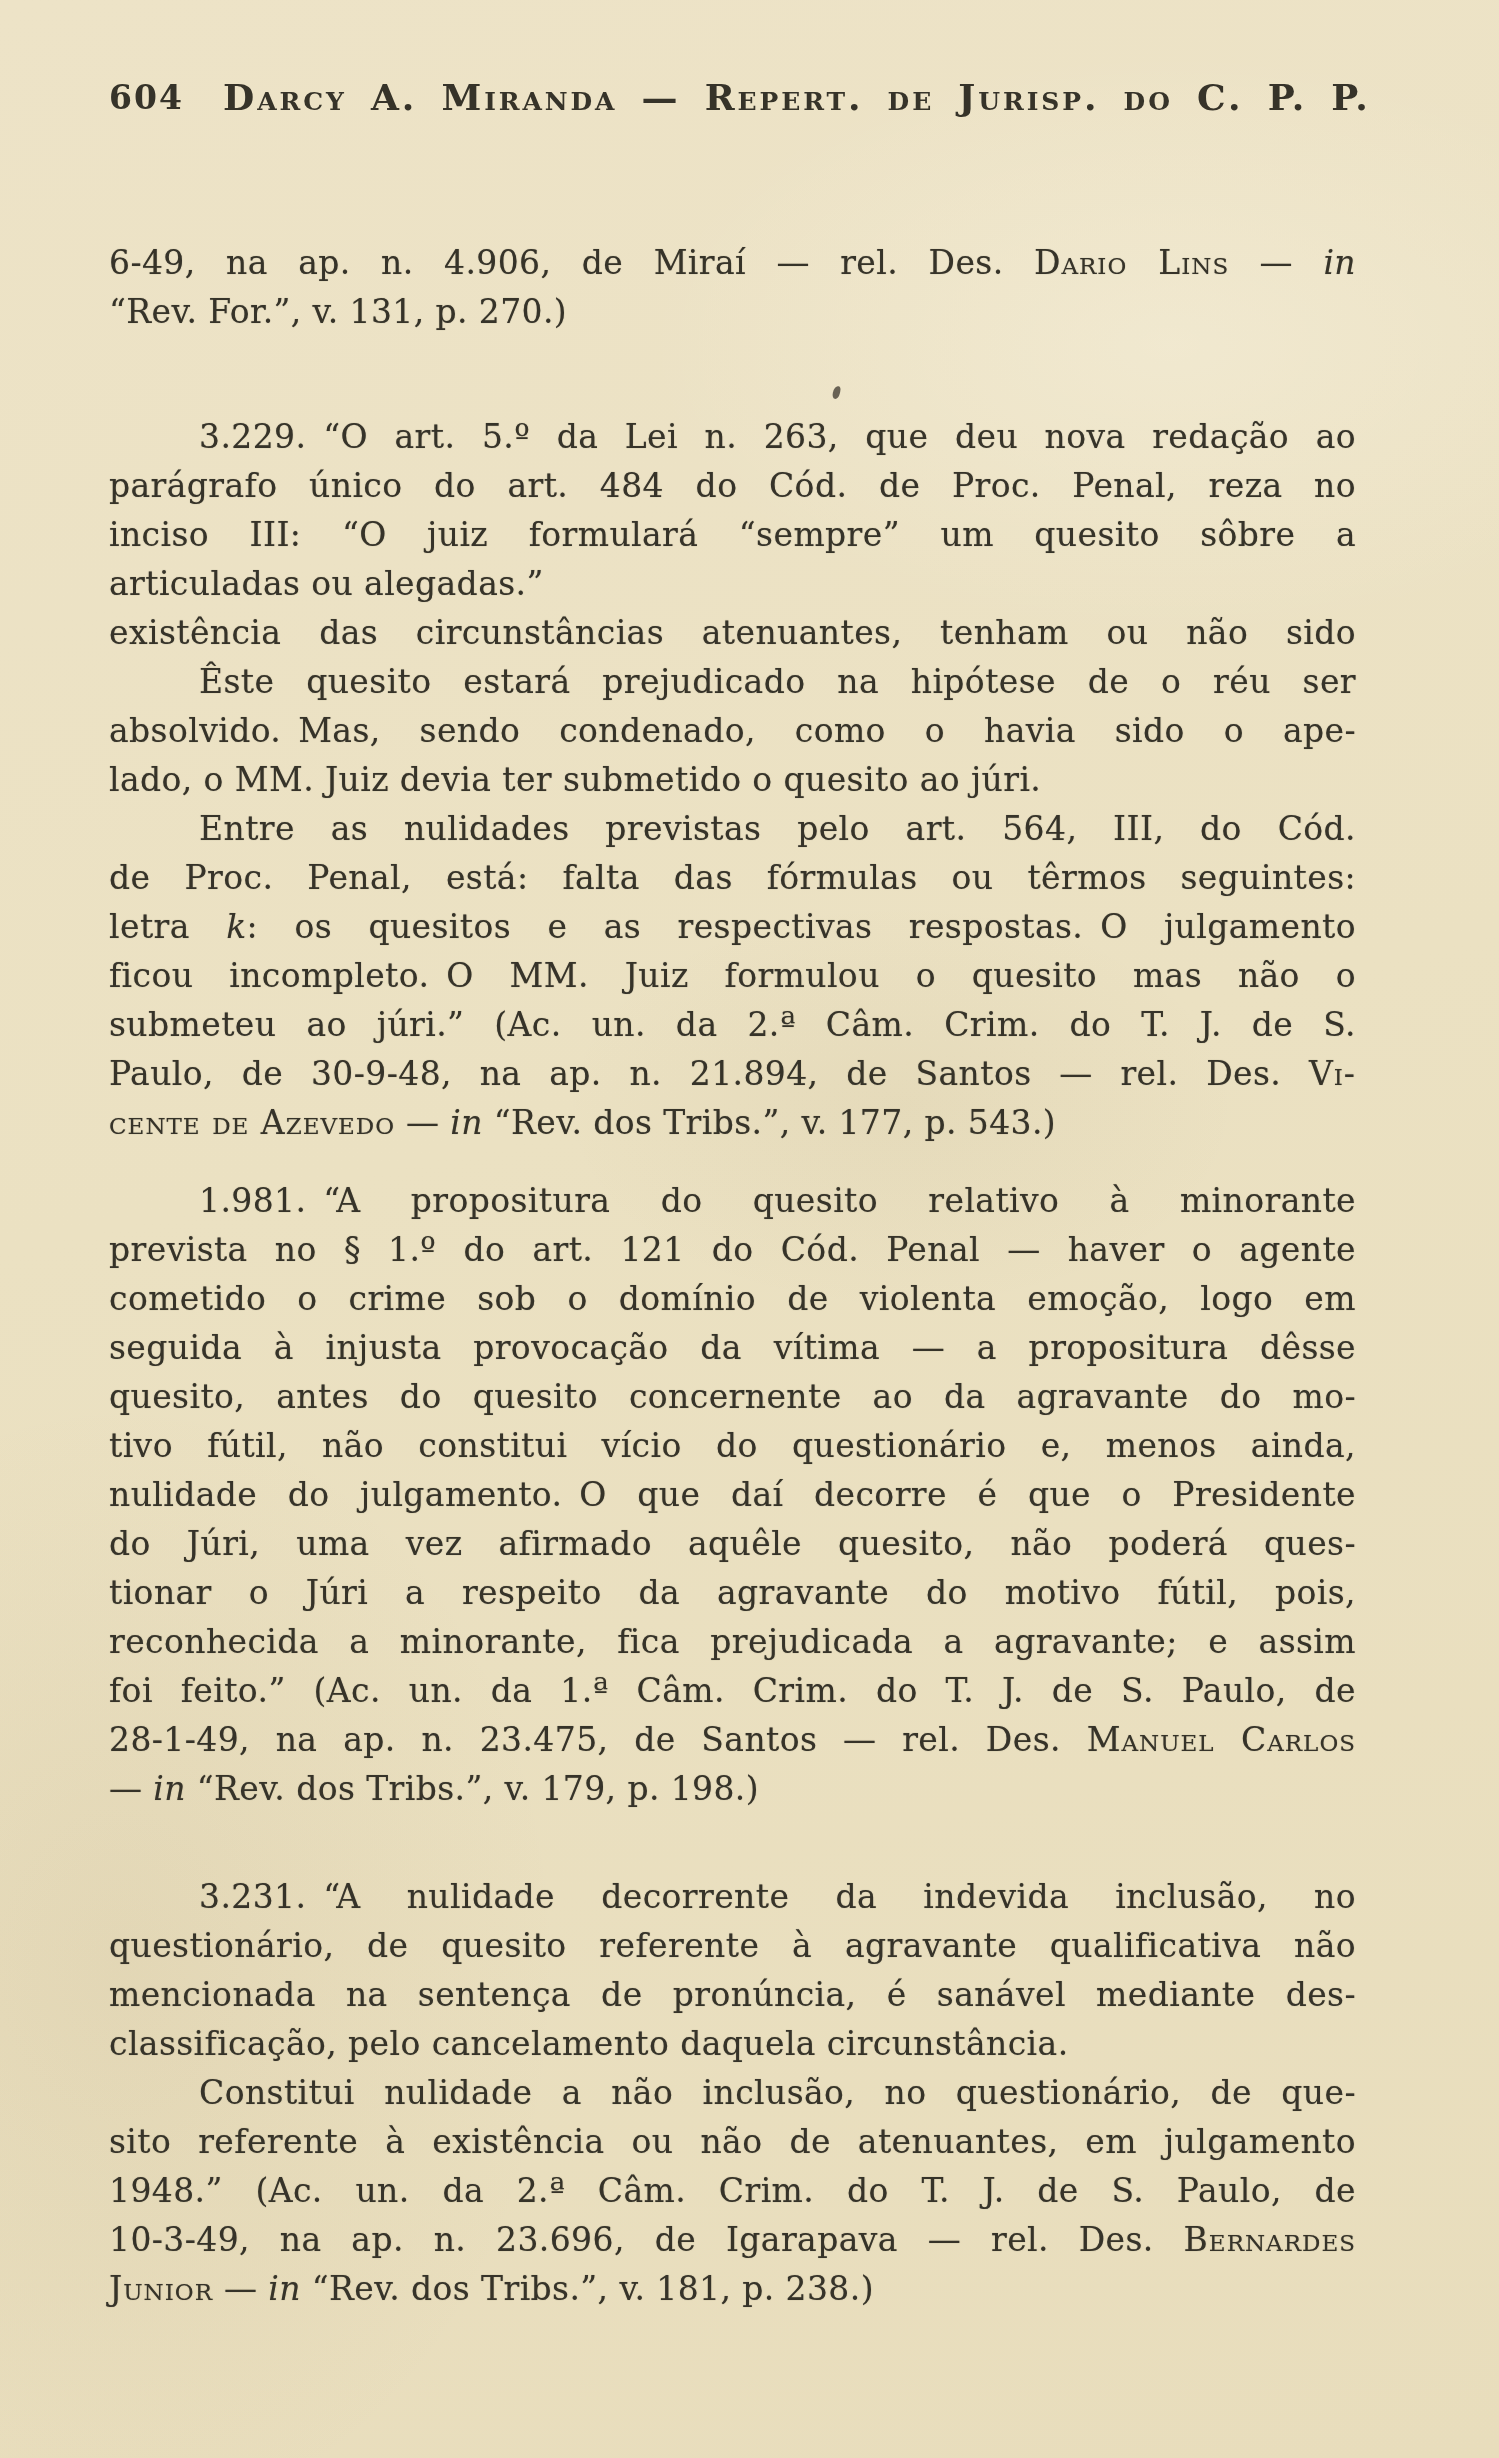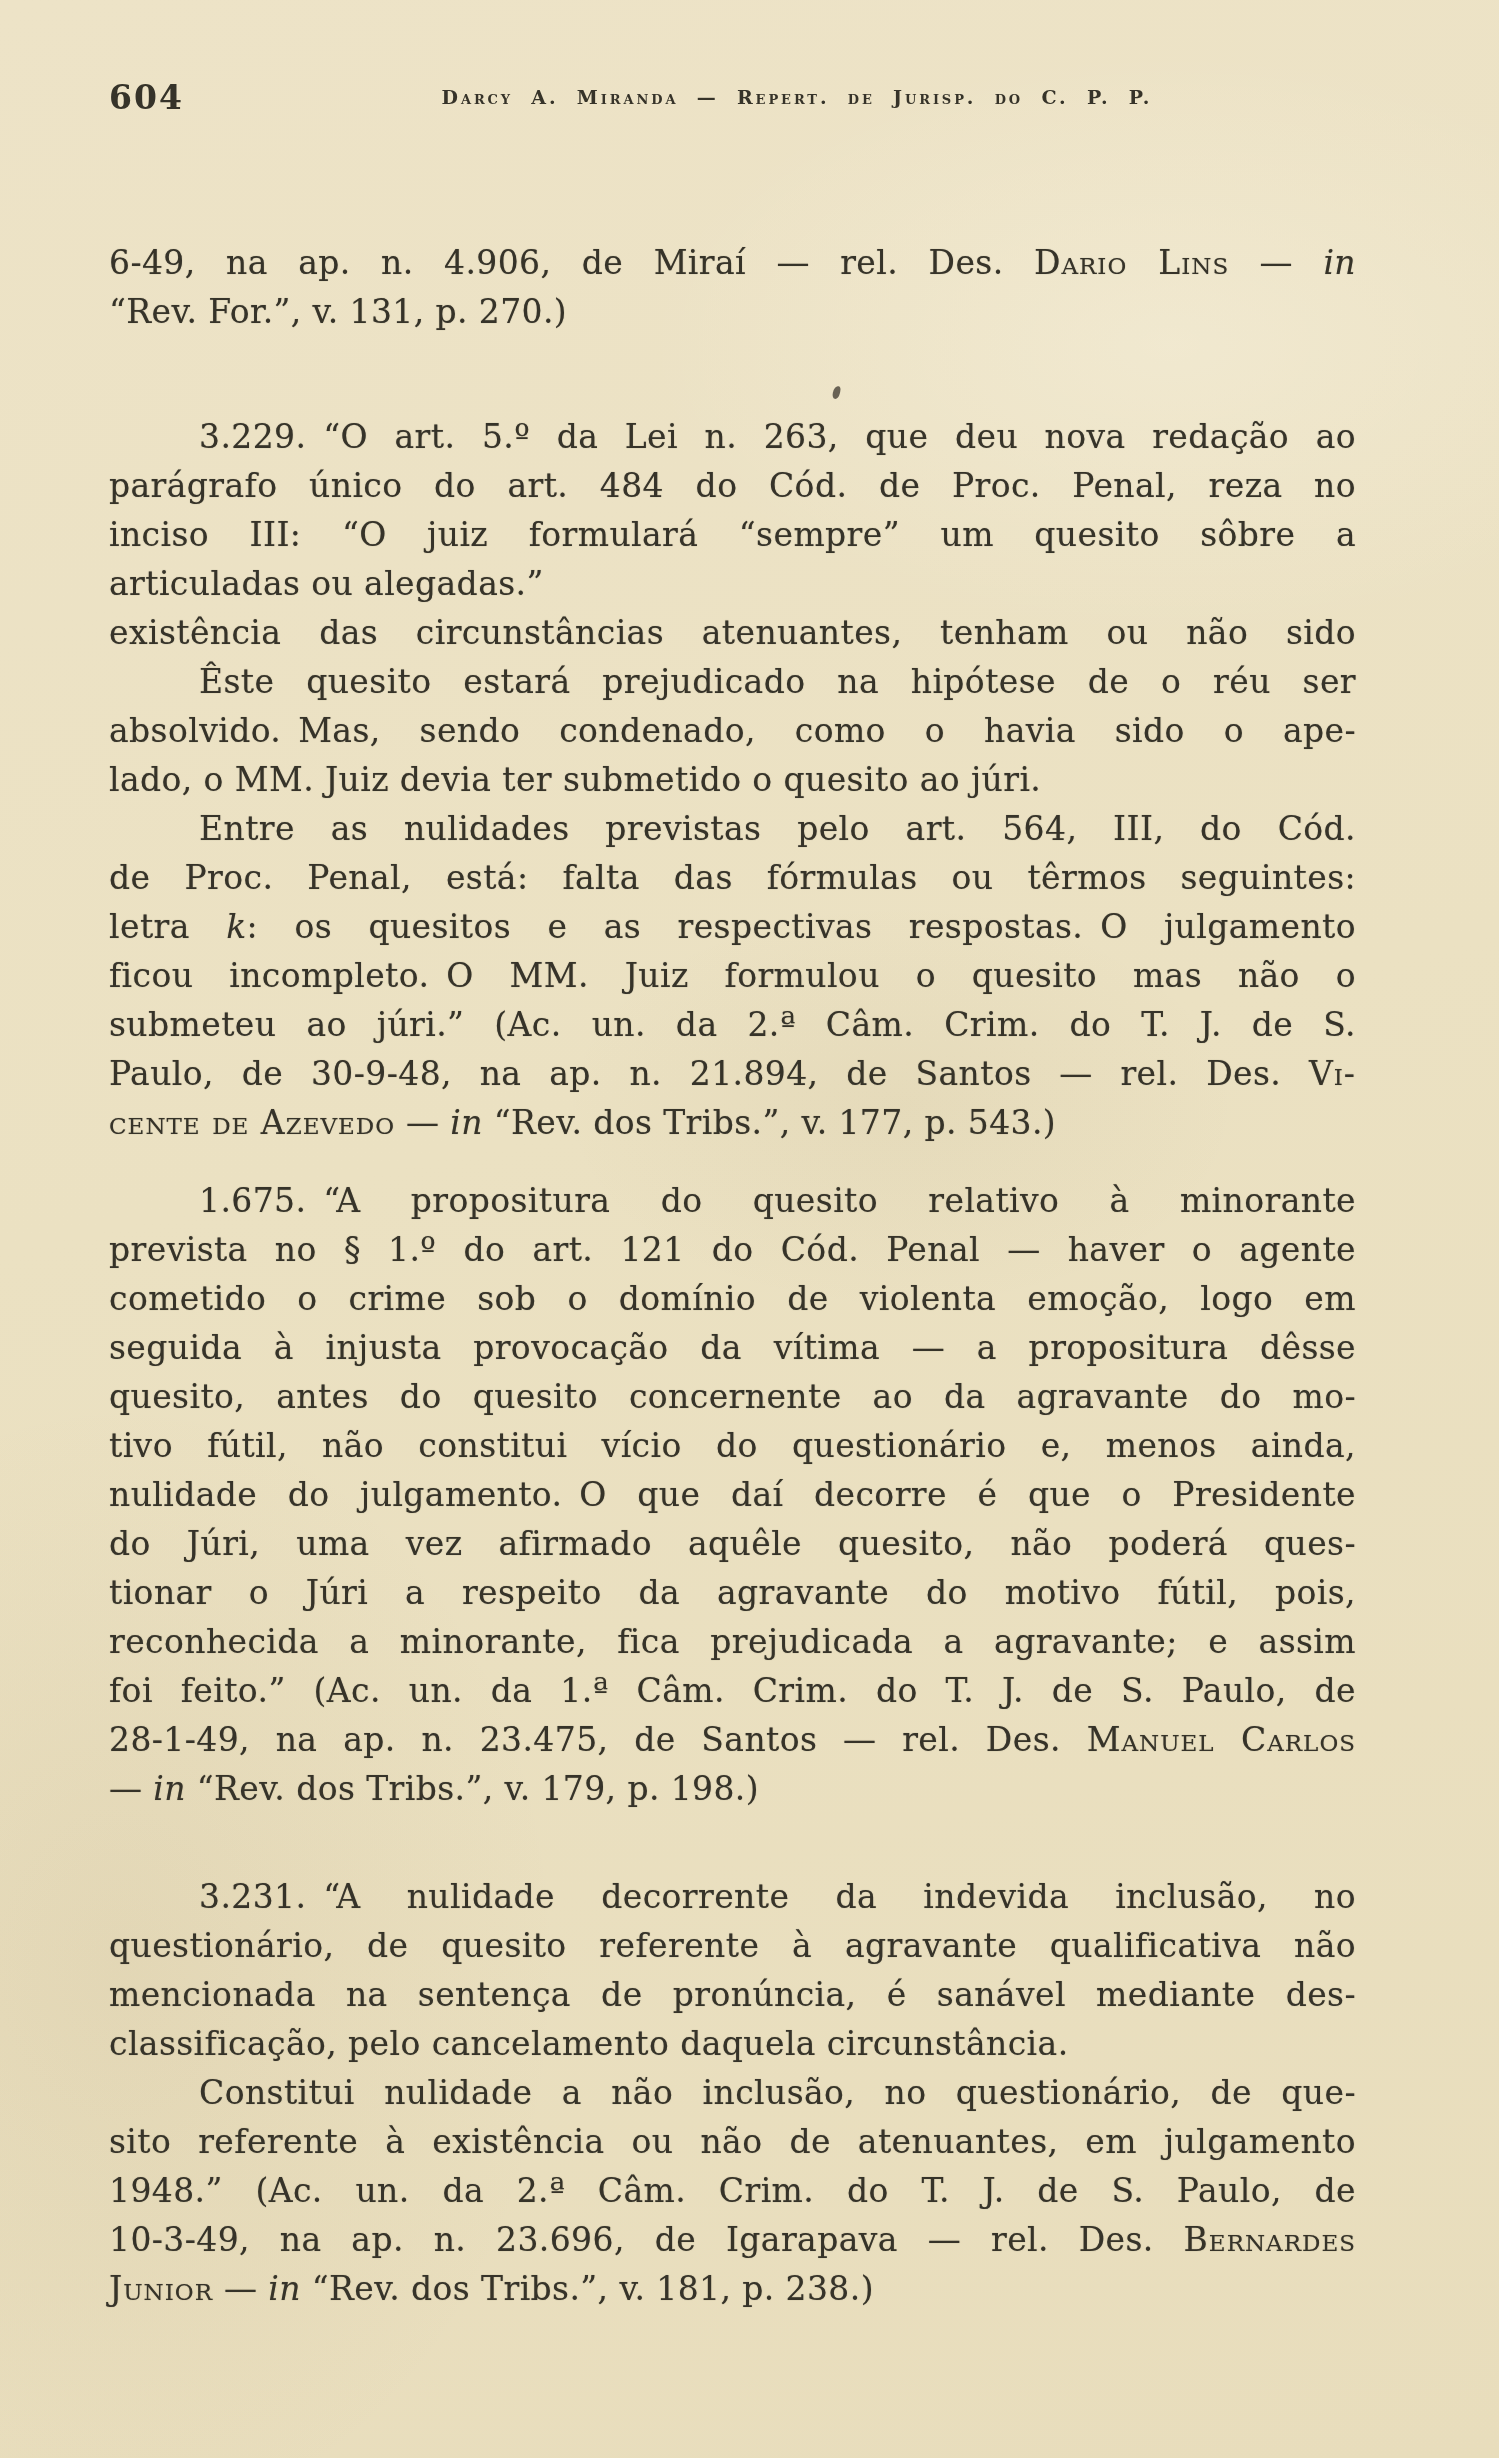--- a/index.html
+++ b/index.html
@@ -30,21 +30,21 @@
     font-size: 33px;
     font-weight: bold;
     letter-spacing: 2px;
     flex: 0 0 auto;
   }
   .running-title {
     flex: 1 1 auto;
     text-align: center;
     font-variant-caps: small-caps;
     font-weight: bold;
-    font-size: 19px;
+    font-size: 36px;
     letter-spacing: 2.9px;
     word-spacing: 8.8px;
     transform: translateX(27px);
   }
   
   .text-column { position: relative; }
   .para { margin: 0; }
   .line {
     font-size: 33px;
     line-height: 49px;
@@ -101,21 +101,21 @@
       <div class="para">
         <div class="line ind"><span class="r-n">Entre as nulidades previstas pelo art. 564, III, do Cód.</span></div>
         <div class="line"><span class="r-n">de Proc. Penal, está: falta das fórmulas ou têrmos seguintes:</span></div>
         <div class="line"><span class="r-n">letra </span><span class="r-i">k</span><span class="r-n">: os quesitos e as respectivas respostas. O julgamento</span></div>
         <div class="line"><span class="r-n">ficou incompleto. O MM. Juiz formulou o quesito mas não o</span></div>
         <div class="line"><span class="r-n">submeteu ao júri.” (Ac. un. da 2.ª Câm. Crim. do T. J. de S.</span></div>
         <div class="line"><span class="r-n">Paulo, de 30-9-48, na ap. n. 21.894, de Santos — rel. Des. </span><span class="r-sc">Vi-</span></div>
         <div class="line last"><span class="r-sc">cente de Azevedo</span><span class="r-n"> — </span><span class="r-i">in</span><span class="r-n"> “Rev. dos Tribs.”, v. 177, p. 543.)</span></div>
       </div>
       <div class="para" style="margin-top: 29px;">
-        <div class="line ind"><span class="r-n">1.675. “A propositura do quesito relativo à minorante</span></div>
+        <div class="line ind"><span class="r-n">1.981. “A propositura do quesito relativo à minorante</span></div>
         <div class="line"><span class="r-n">prevista no § 1.º do art. 121 do Cód. Penal — haver o agente</span></div>
         <div class="line"><span class="r-n">cometido o crime sob o domínio de violenta emoção, logo em</span></div>
         <div class="line"><span class="r-n">seguida à injusta provocação da vítima — a propositura dêsse</span></div>
         <div class="line"><span class="r-n">quesito, antes do quesito concernente ao da agravante do mo-</span></div>
         <div class="line"><span class="r-n">tivo fútil, não constitui vício do questionário e, menos ainda,</span></div>
         <div class="line"><span class="r-n">nulidade do julgamento. O que daí decorre é que o Presidente</span></div>
         <div class="line"><span class="r-n">do Júri, uma vez afirmado aquêle quesito, não poderá ques-</span></div>
         <div class="line"><span class="r-n">tionar o Júri a respeito da agravante do motivo fútil, pois,</span></div>
         <div class="line"><span class="r-n">reconhecida a minorante, fica prejudicada a agravante; e assim</span></div>
         <div class="line"><span class="r-n">foi feito.” (Ac. un. da 1.ª Câm. Crim. do T. J. de S. Paulo, de</span></div>

